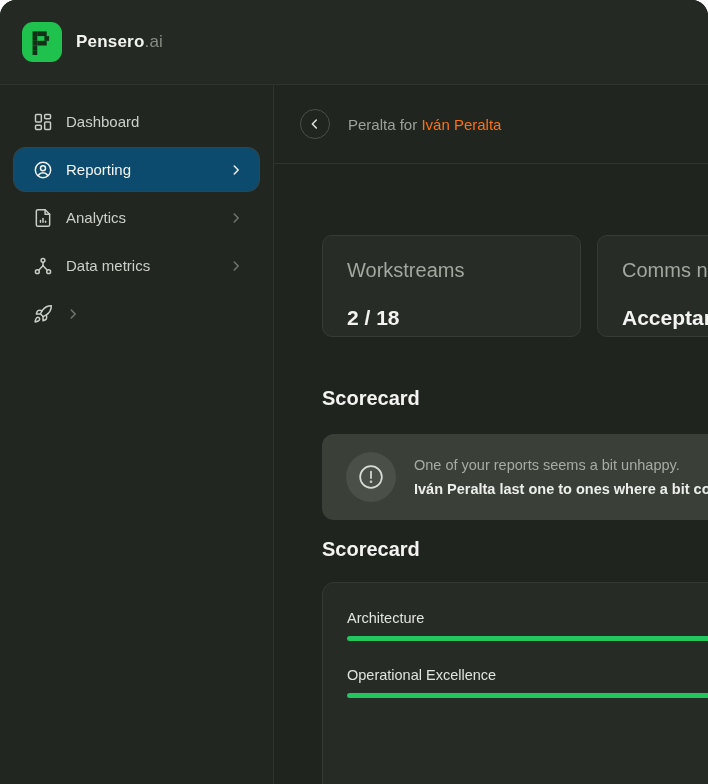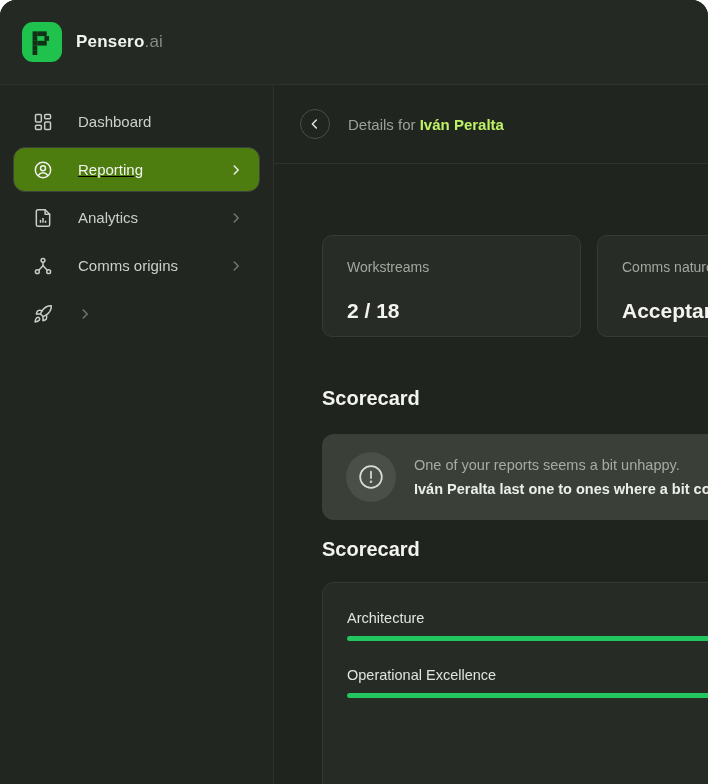--- a/index.html
+++ b/index.html
@@ -24,51 +24,51 @@
   .brand{margin-left:14px;font-size:17px;font-weight:700;color:#f2f4f0;letter-spacing:.2px;text-align:center;}
   .brand .suffix{color:#868b84;font-weight:400;}
   
   .sidebar{
     position:absolute;top:85px;left:0;bottom:0;width:274px;
     background:#212620;border-right:1px solid #2e332d;
     padding:14px 13px;display:flex;flex-direction:column;gap:3px;
   }
   .nav-item{
     height:45px;border-radius:12px;display:flex;align-items:center;
-    padding:0 16px 0 19px;gap:25px;cursor:pointer;border:1px solid transparent;
+    padding:0 16px 0 19px;gap:13px;cursor:pointer;border:1px solid transparent;
   }
   .nav-item .label{font-size:15px;color:#ccd0c9;flex:1;}
   .nav-item svg{stroke:#c9cdc6;}
   .nav-item .chev{stroke:#6f746d;}
-  .nav-item.active{background:#4d7c0f;border-color:#3d423c;text-decoration:underline;}
+  .nav-item.active{background:#0c4a6e;border-color:#3d423c;}
   .nav-item.active .label{color:#f4f5f2;font-weight:500;}
   .nav-item.active svg{stroke:#f1f2ef;}
   .nav-item.active .chev{stroke:#e8eae6;}
   
   .main{position:absolute;left:274px;top:85px;right:0;bottom:0;background:#1f241e;}
   .main-header{
     height:79px;display:flex;align-items:center;padding-left:26px;
     border-bottom:1px solid #2e332d;background:#20251f;
   }
   .back-btn{
     width:30px;height:30px;border-radius:50%;border:1px solid #4a4f48;
     background:transparent;display:flex;align-items:center;justify-content:center;
     cursor:pointer;flex-shrink:0;padding:0;
   }
   .hdr-text{margin-left:18px;font-size:15px;color:#9ba09a;}
-  .hdr-text .person{color:#bef264;font-weight:700;}
+  .hdr-text .person{color:#f97316;font-weight:400;}
   .content{position:absolute;top:79px;left:0;right:0;bottom:0;padding:48px 0 0 48px;}
   .section-title{font-size:20px;font-weight:600;color:#f3f4f1;line-height:24px;}
   
   .cards-row{display:flex;gap:16px;margin-top:23px;}
   .metric-card{
     width:259px;height:102px;flex-shrink:0;border-radius:10px;
     background:#272c26;border:1px solid #363b35;padding:23px 24px;
   }
-  .metric-label{font-size:14px;color:#a2a79f;}
+  .metric-label{font-size:20px;color:#a2a79f;}
   .metric-value{font-size:21px;font-weight:600;color:#f3f4f1;margin-top:24px;}
   
   .warnings-title{margin-top:49px;}
   .warning-card{
     margin-top:24px;width:420px;height:86px;border-radius:12px;
     background:#3a3f38;display:flex;align-items:center;padding-left:24px;
   }
   .warning-icon-wrap{
     width:50px;height:50px;border-radius:50%;background:#4a4f48;
     display:flex;align-items:center;justify-content:center;flex-shrink:0;
@@ -152,21 +152,21 @@
 
     <div class="nav-item">
       <svg width="20" height="20" viewBox="0 0 24 24" fill="none" stroke-width="1.8" stroke-linecap="round" stroke-linejoin="round">
         <circle cx="12" cy="5.2" r="2.3"></circle>
           <circle cx="5.2" cy="18.8" r="2.3"></circle>
           <circle cx="18.8" cy="18.8" r="2.3"></circle>
         <path d="M12 7.5v4.3"></path>
           <path d="M12 11.8l-5.2 5.2"></path>
           <path d="M12 11.8l5.2 5.2"></path>
       </svg>
-      <span class="label">Comms origins</span>
+      <span class="label">Data metrics</span>
       <svg class="chev" width="14" height="14" viewBox="0 0 16 16" fill="none" stroke-width="1.8" stroke-linecap="round" stroke-linejoin="round">
         <polyline points="6,3.5 10.5,8 6,12.5"></polyline>
       </svg>
     </div>
 
     <div class="nav-item">
       <svg width="20" height="20" viewBox="0 0 24 24" fill="none" stroke-width="1.8" stroke-linecap="round" stroke-linejoin="round">
         <path d="M4.5 16.5c-1.5 1.26-2 5-2 5s3.74-.5 5-2c.71-.84.7-2.13-.09-2.91a2.18 2.18 0 0 0-2.91-.09z"></path>
         <path d="M12 15l-3-3a22 22 0 0 1 2-3.95A12.88 12.88 0 0 1 22 2c0 2.72-.78 7.5-6 11a22.35 22.35 0 0 1-4 2z"></path>
         <path d="M9 12H4s.55-3.03 2-4c1.62-1.08 5 0 5 0"></path>
@@ -180,21 +180,21 @@
   </nav>
 
   <main class="main">
 
     <div class="main-header">
       <button class="back-btn">
         <svg width="14" height="14" viewBox="0 0 16 16" fill="none" stroke="#dfe2dd" stroke-width="1.8" stroke-linecap="round" stroke-linejoin="round">
           <polyline points="9.5,3.5 5,8 9.5,12.5"></polyline>
         </svg>
       </button>
-      <div class="hdr-text"><span>Details for </span><span class="person">Iván Peralta</span></div>
+      <div class="hdr-text"><span>Peralta for </span><span class="person">Iván Peralta</span></div>
     </div>
 
     <div class="content">
 
       <div class="cards-row">
         <div class="metric-card">
           <div class="metric-label">Workstreams</div>
           <div class="metric-value">2 / 18</div>
         </div>
         <div class="metric-card">

